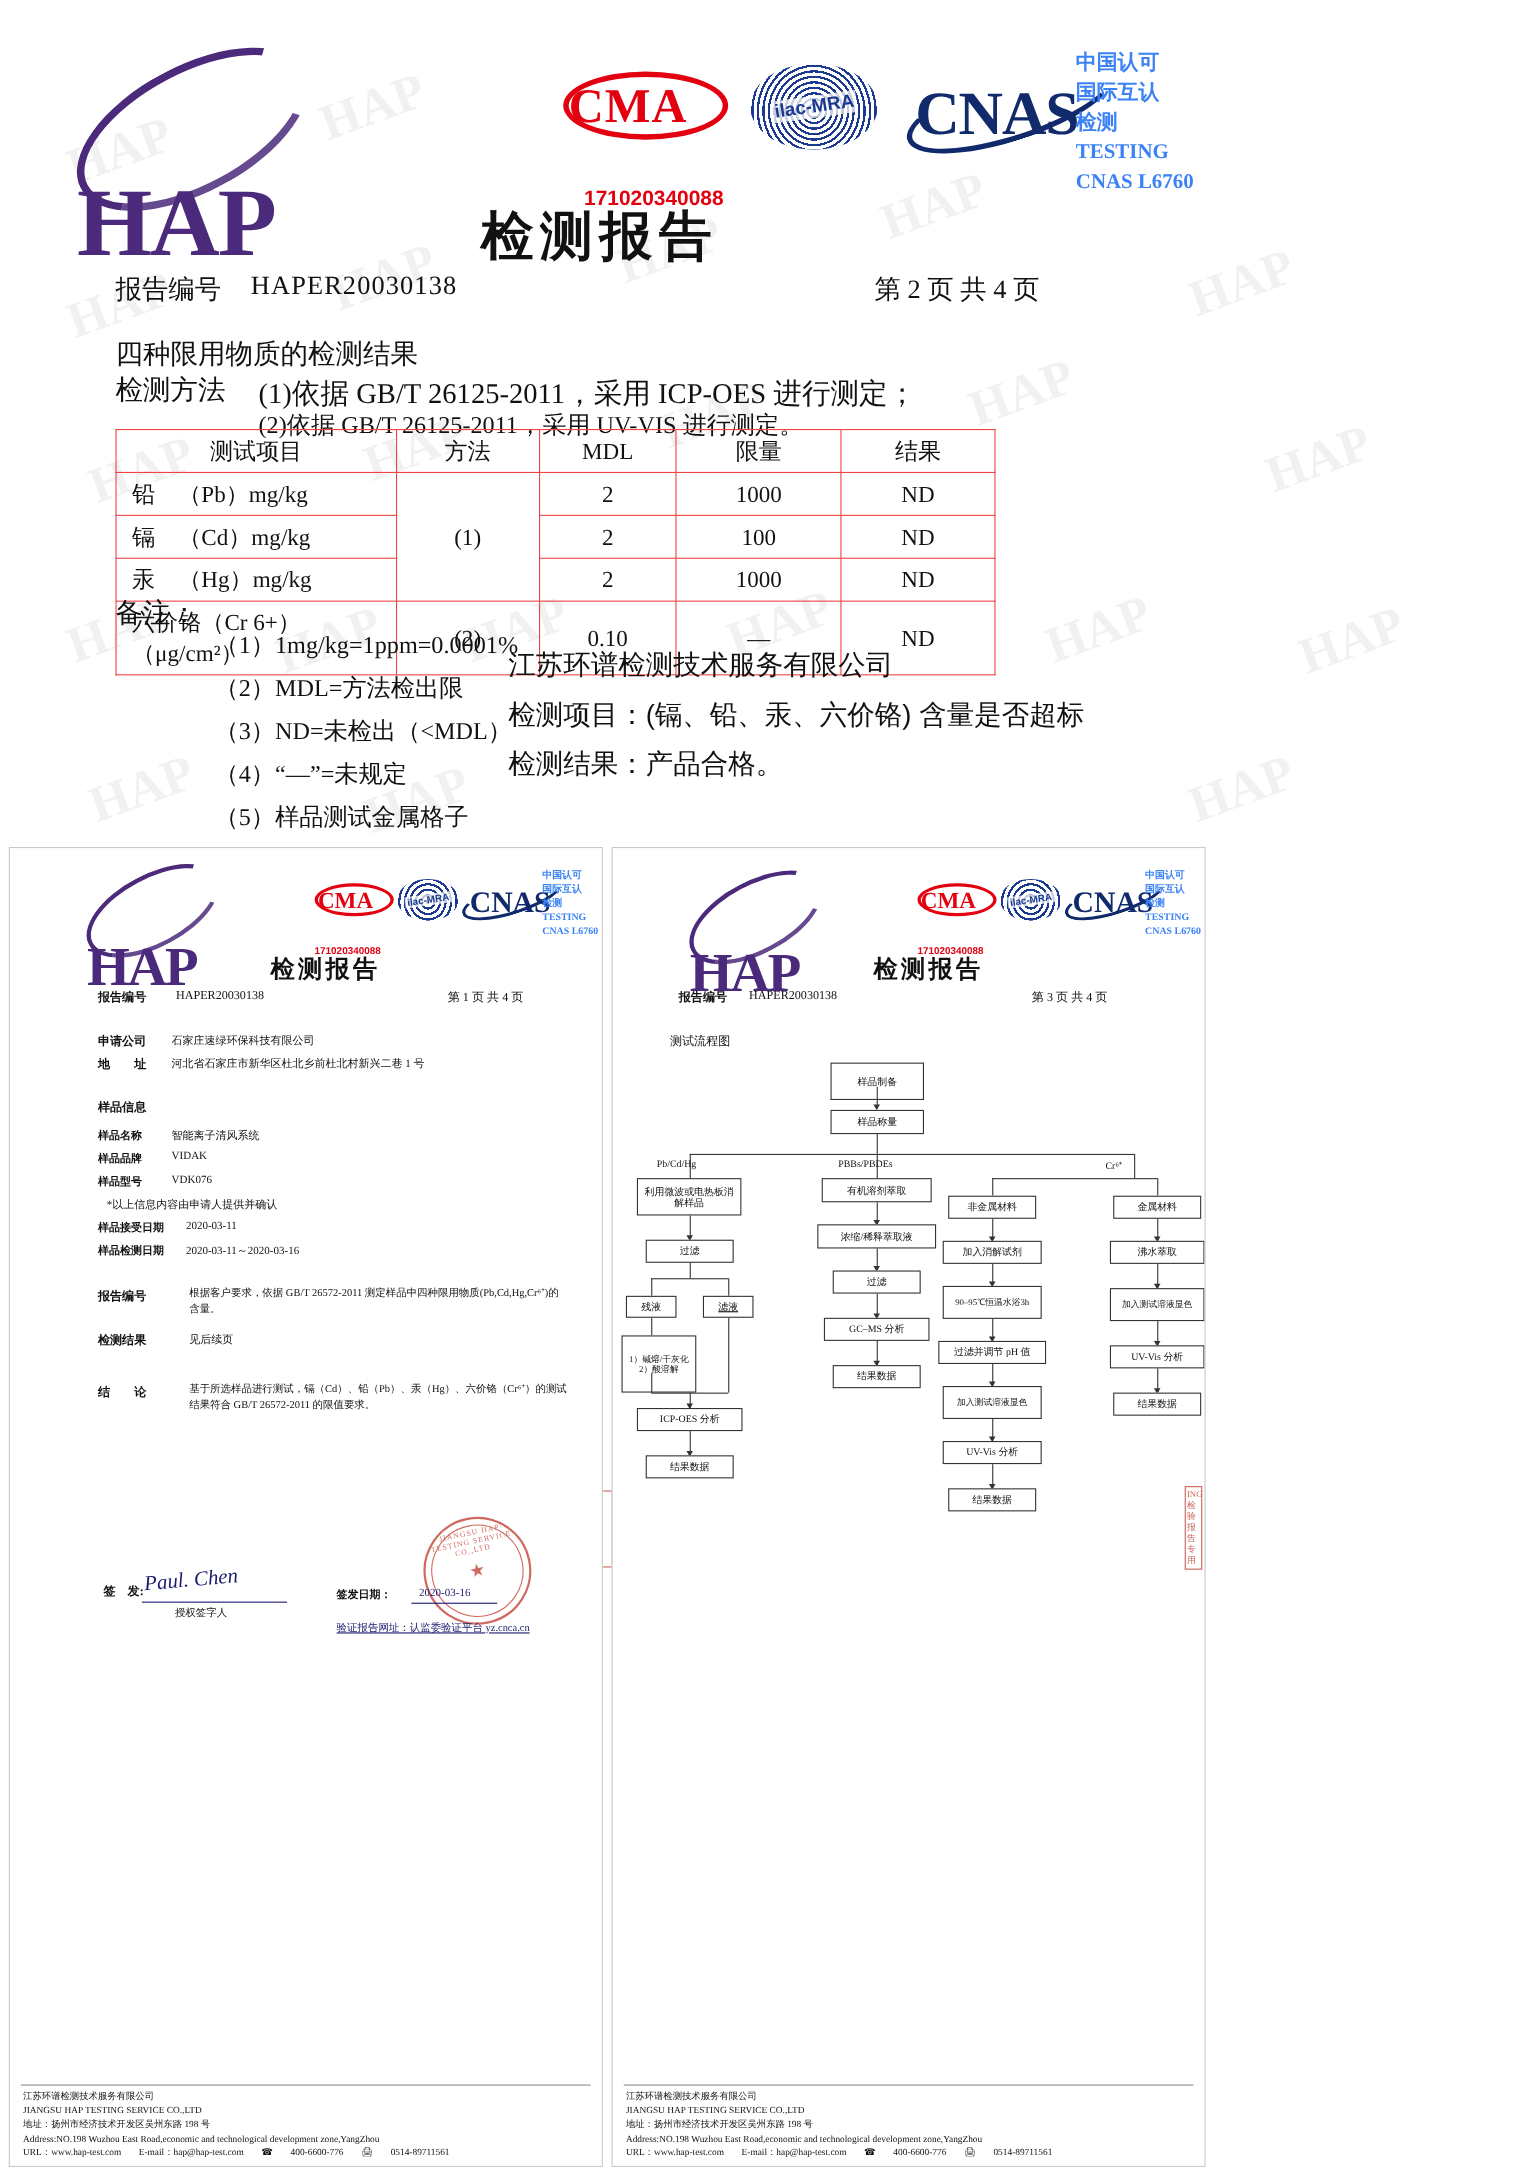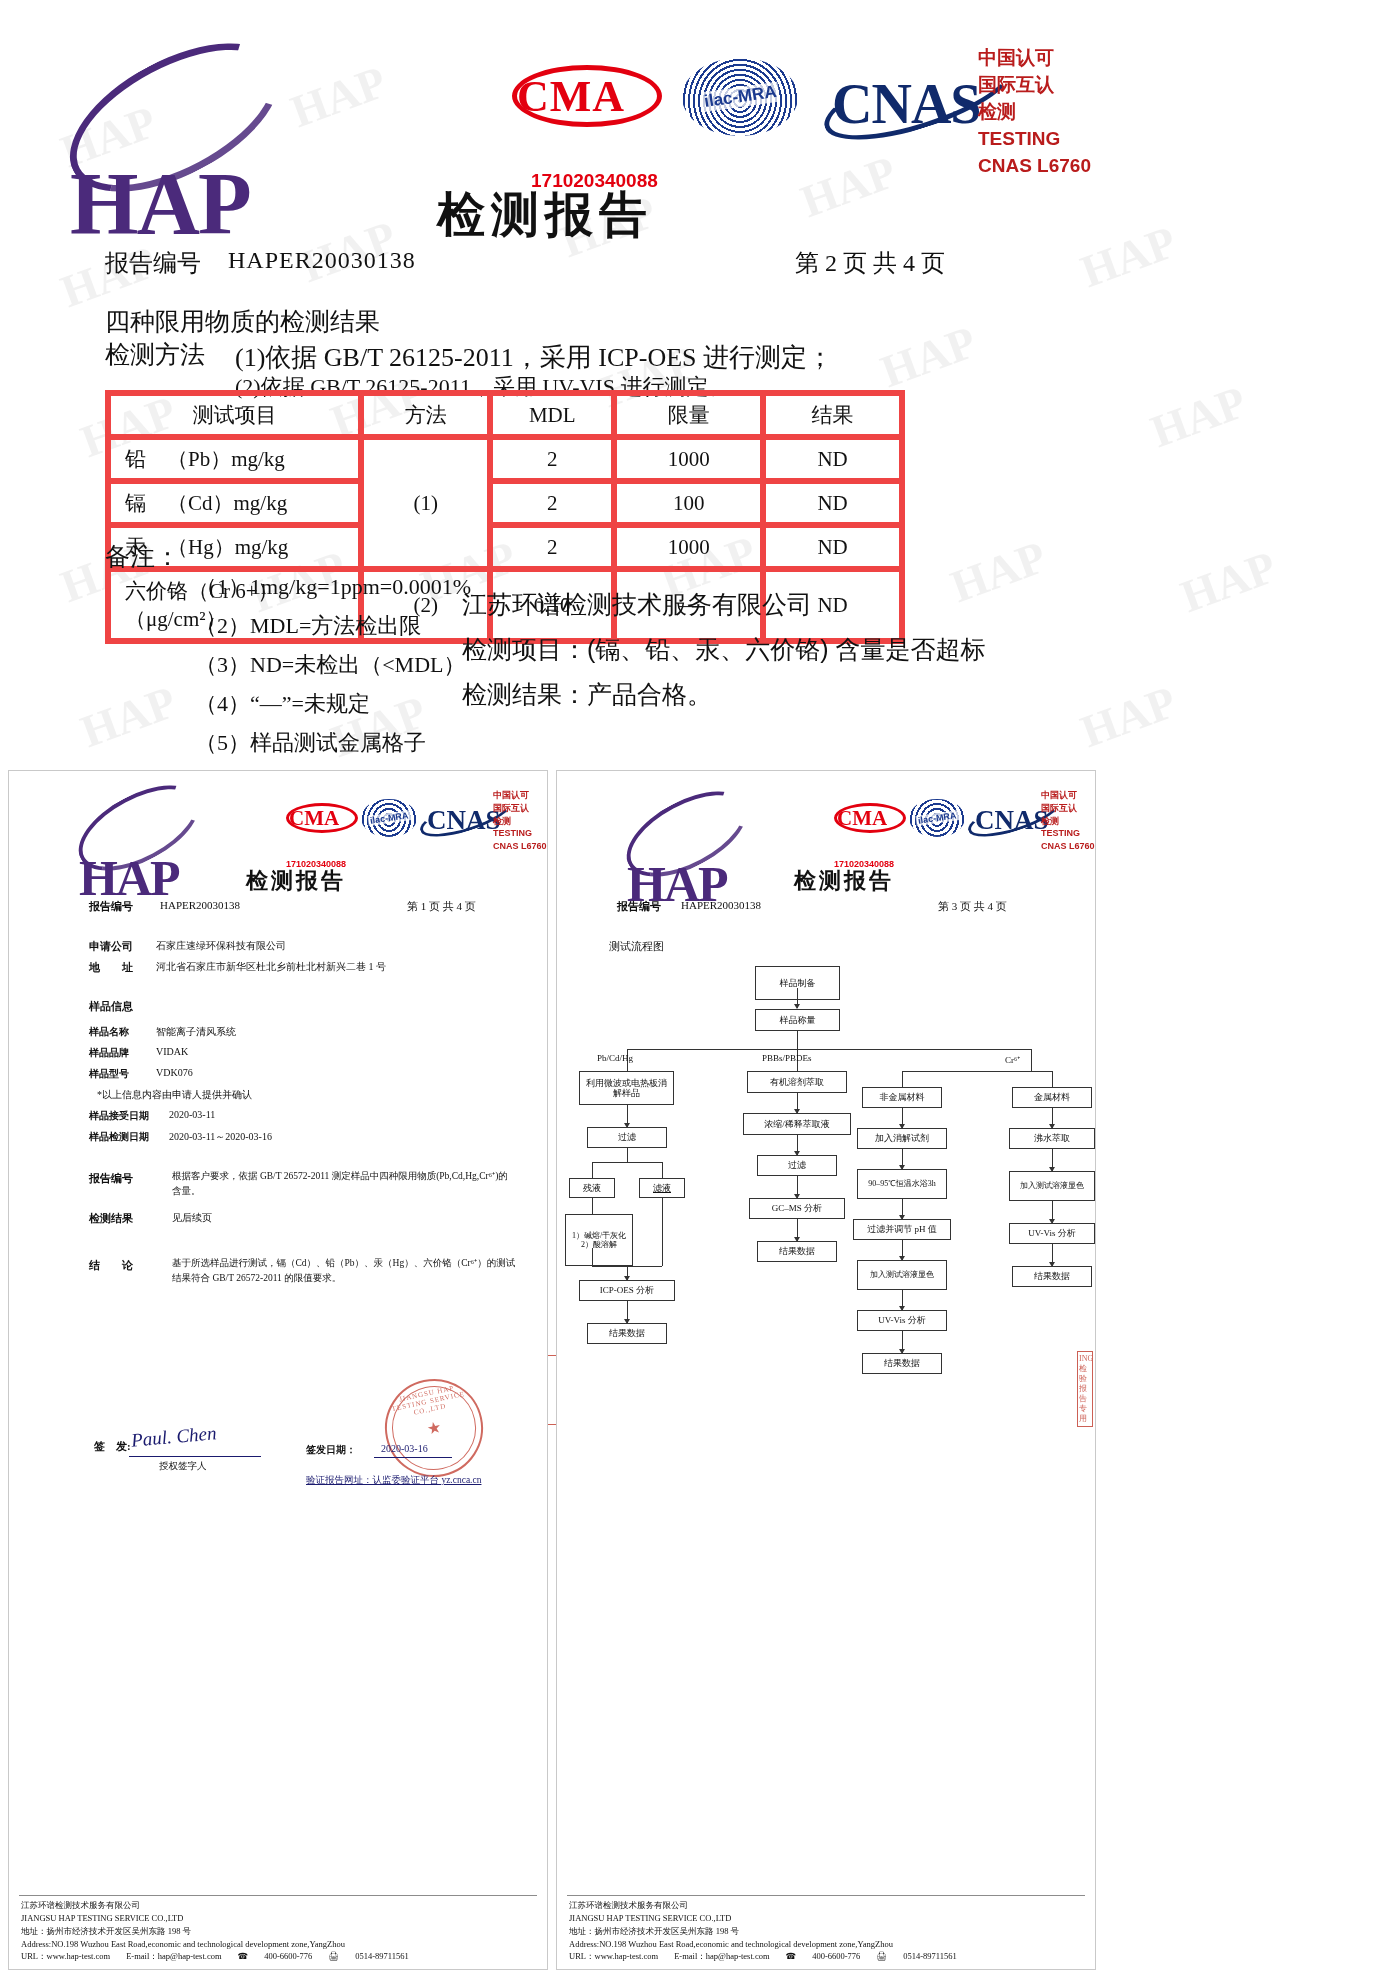--- a/index.html
+++ b/index.html
@@ -82,22 +82,22 @@
     font-family:"Liberation Serif", serif;
   }
   .cnas-mark .swoosh {
     position:absolute; left:-4px; top:-2px;
     border:5px solid #102a6b; border-radius:50%;
     border-right-color:transparent; border-top-color:transparent;
     transform:rotate(-18deg);
   }
   .cnas-text {
     position:absolute;
-    font-family:Liberation Sans, sans-serif;
-    color:#b91c1c; font-weight:bold; line-height:1.42;
+    font-family:Liberation Serif, serif;
+    color:#3b82f6; font-weight:bold; line-height:1.42;
   }
 
   .doc-title {
     position:absolute;
     font-family:"Liberation Serif", serif;
     font-weight:bold;
     letter-spacing:6px;
   }
   .redno {
     position:absolute;
@@ -106,21 +106,21 @@
   }
   .lbl { position:absolute; white-space:nowrap; }
 
   
   table.tbl {
     position:absolute;
     border-collapse:collapse;
     font-family:"Liberation Serif", serif;
   }
   table.tbl td, table.tbl th {
-    border:6px solid #ef4444;
+    border:1px solid #ef4444;
     padding:5px 8px;
     font-weight:normal;
     text-align:center;
     font-size:21px;
     height:38px;
   }
   table.tbl td.left { text-align:left; padding-left:14px; }
 
   .notes { position:absolute; }
   .notes div { margin-bottom:9px; white-space:nowrap; }

